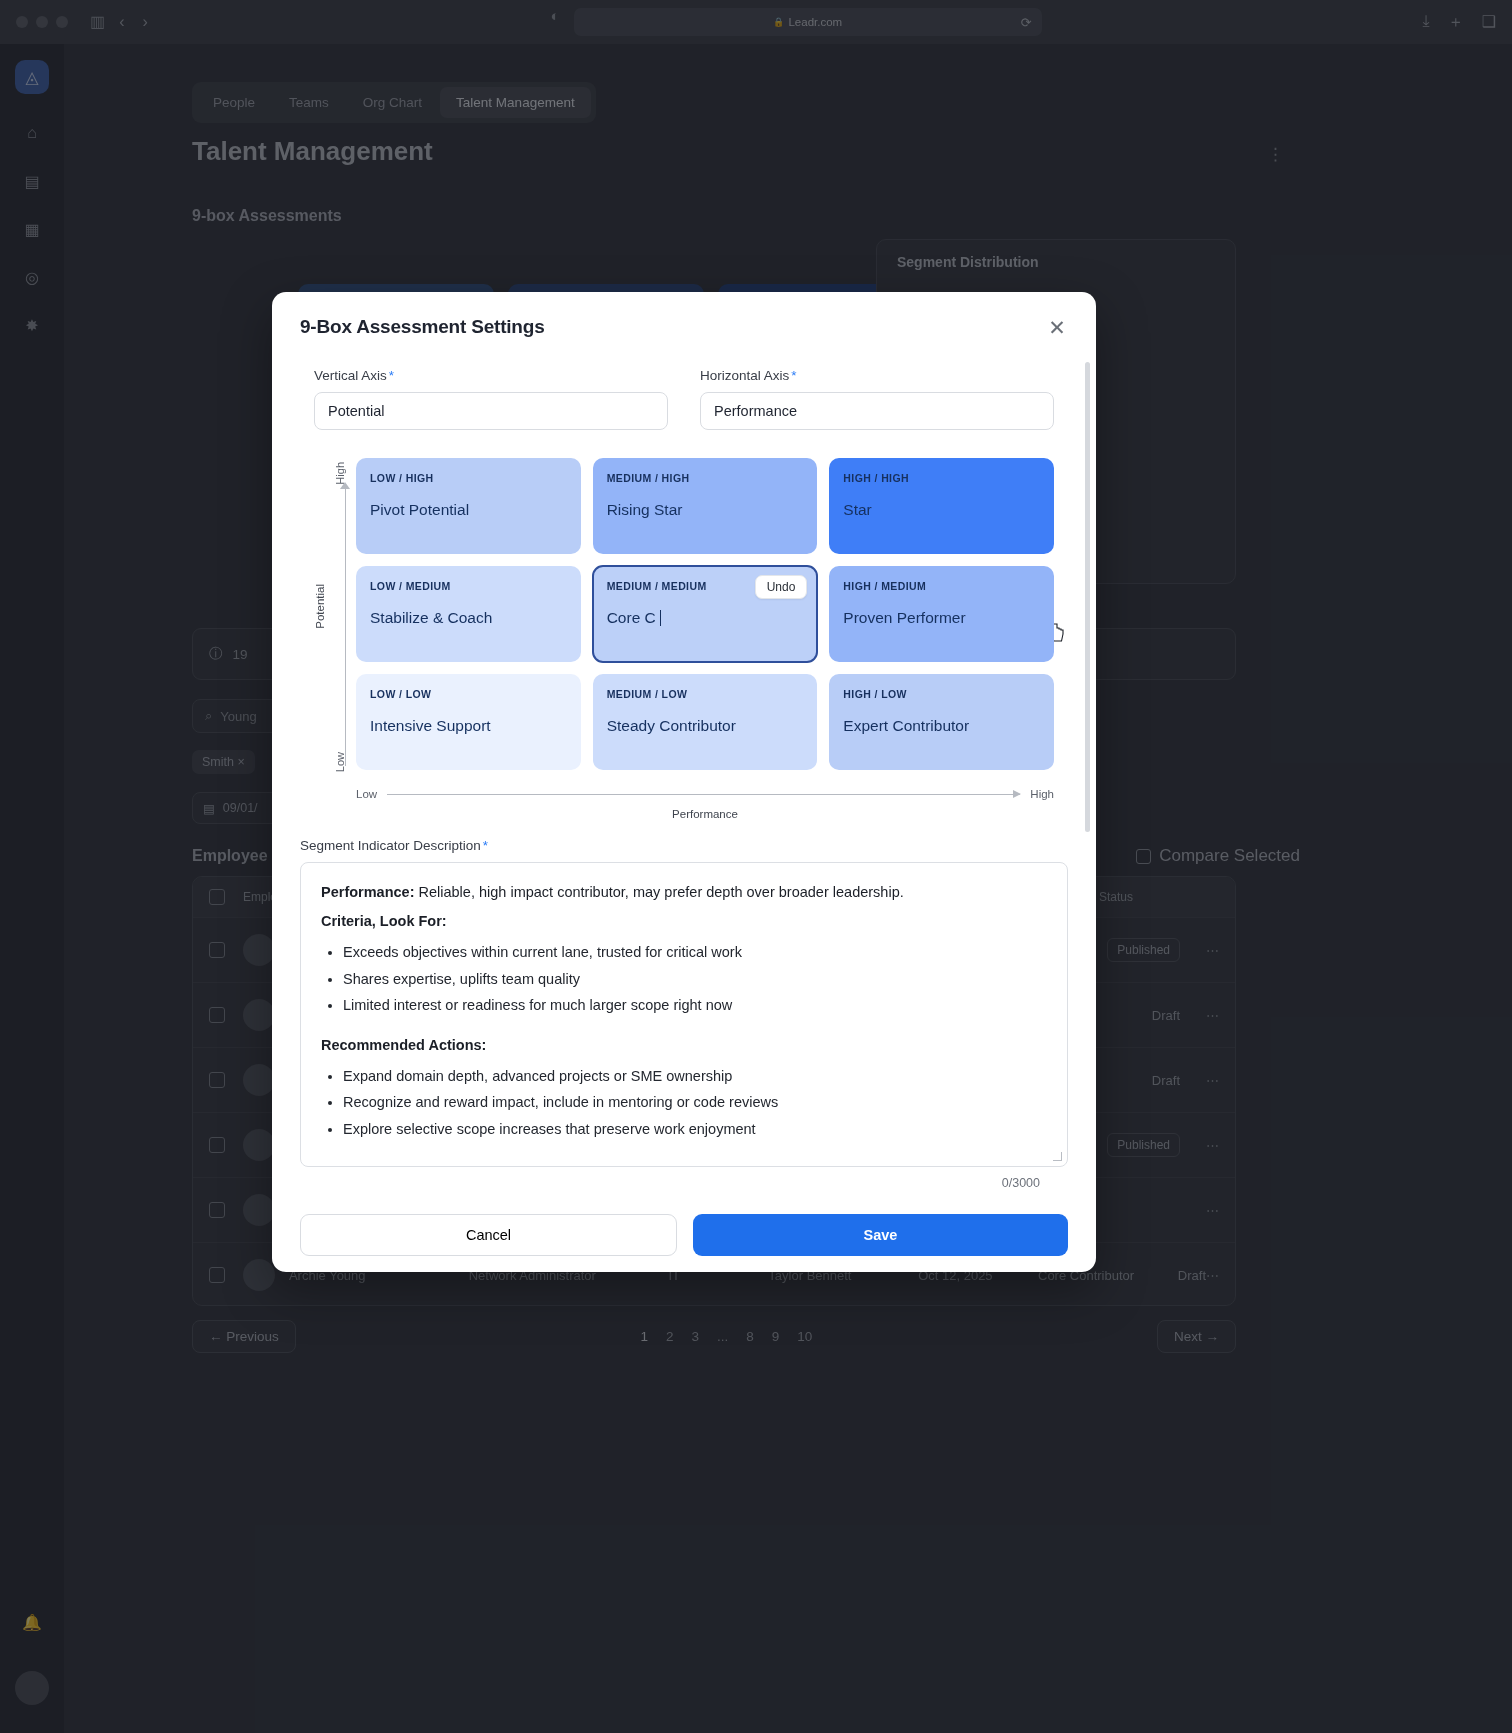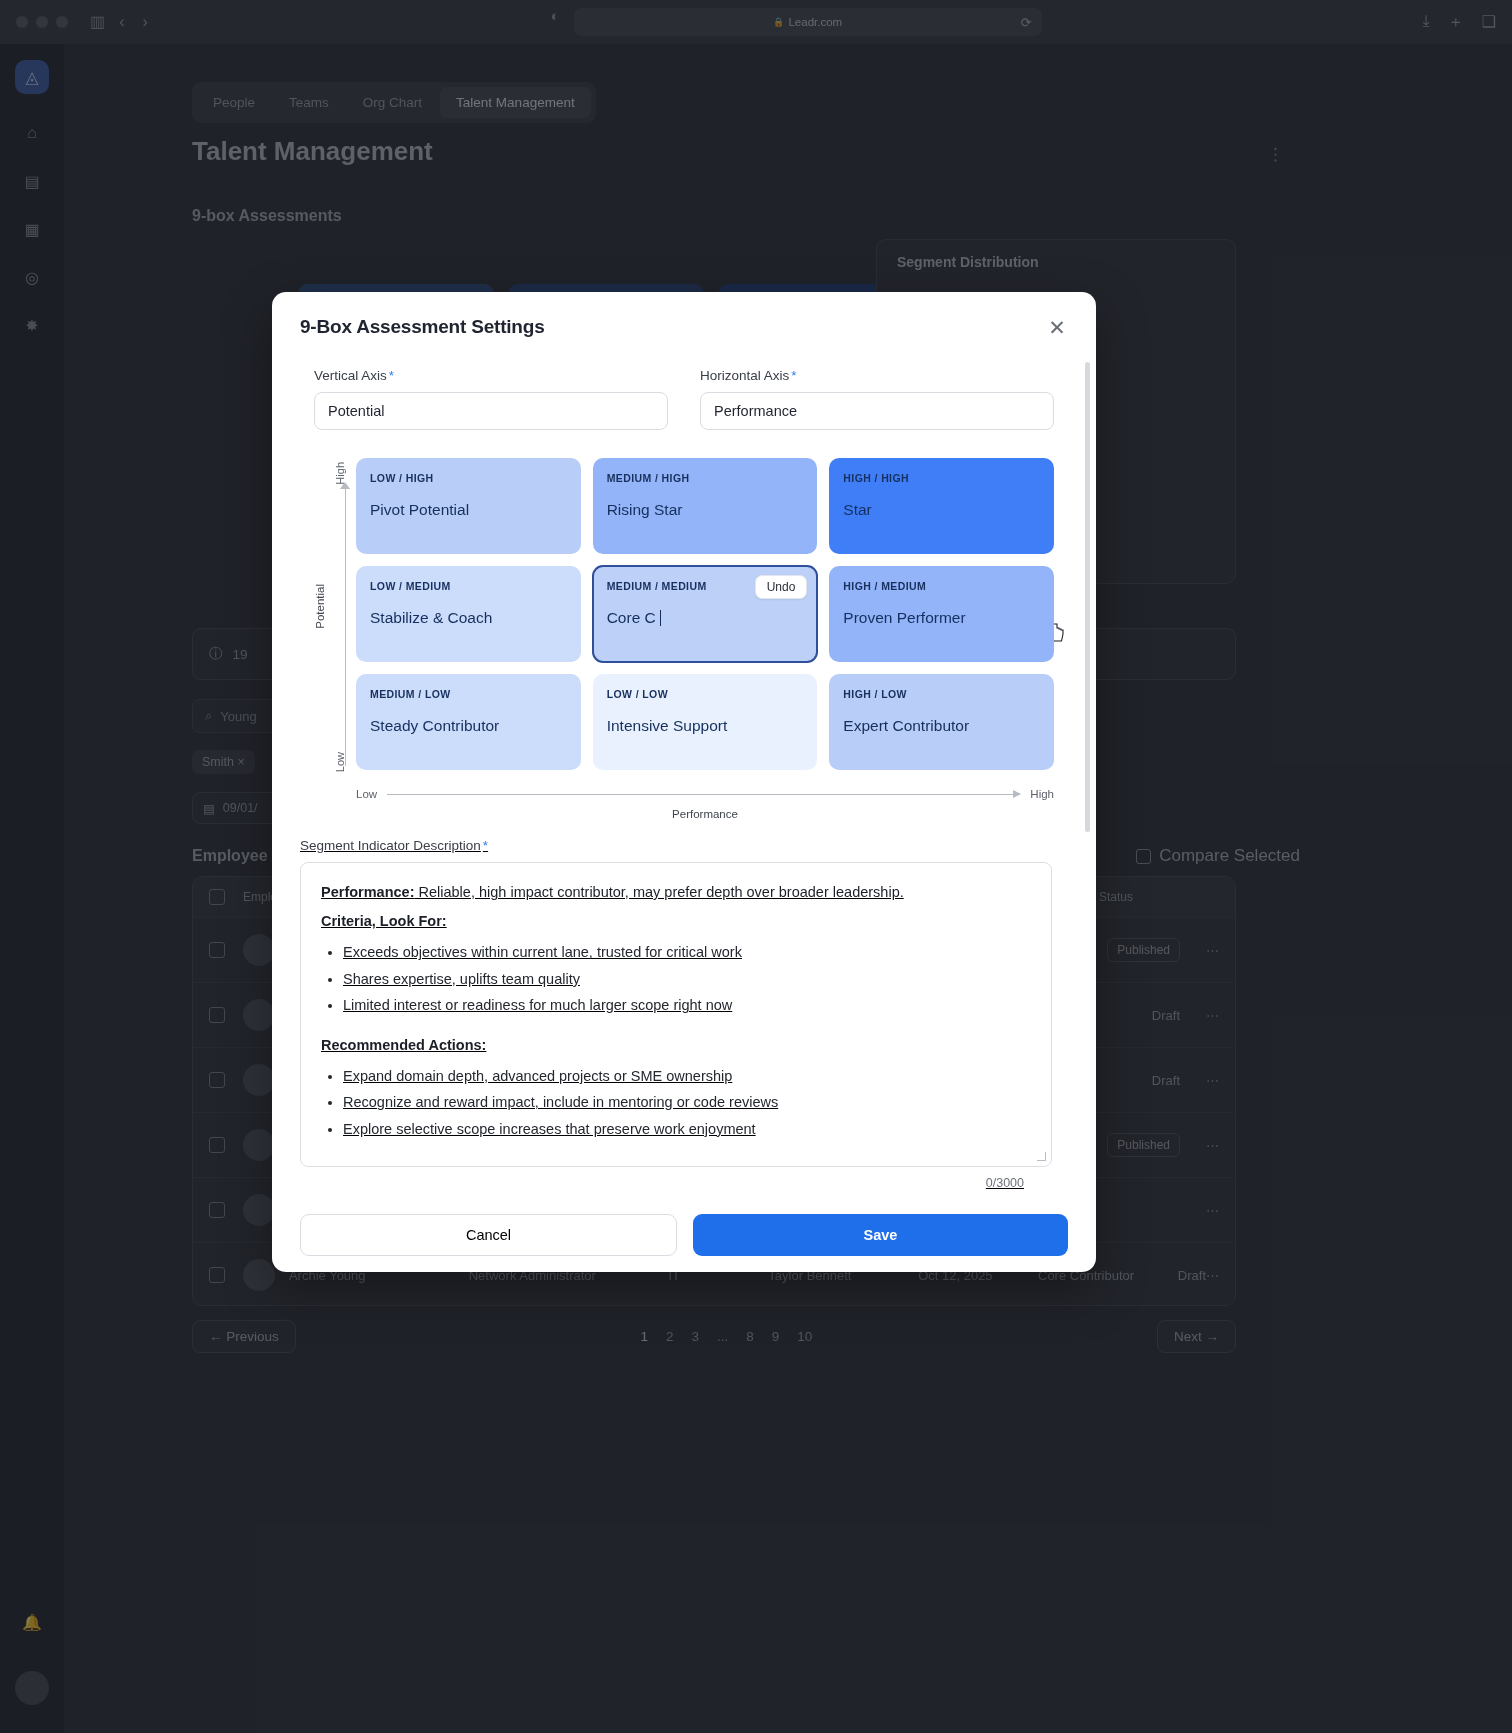--- a/index.html
+++ b/index.html
@@ -218,21 +218,21 @@
   .h-low, .h-high { font-size: 11.5px; color: #5c616b; }
   .h-line { flex: 1; height: 1px; background: #b6bac1; position: relative; }
   .h-arrow {
     position: absolute; right: -1px; top: -4px; width: 0; height: 0;
     border-top: 4.5px solid transparent; border-bottom: 4.5px solid transparent;
     border-left: 8px solid #b6bac1;
   }
   .h-word { text-align: center; font-size: 11.5px; color: #3f444e; margin-top: 8px; margin-left: 42px; }
 
   
-  .desc-area { padding: 18px 44px 0 28px; text-decoration: underline; }
+  .desc-area { padding: 18px 28px 0 28px; }
   .desc-label { font-size: 13.5px; color: #383d47; margin-bottom: 9px; }
   .desc-box {
     border: 1px solid #dcdfe4; border-radius: 8px; padding: 18px 20px 22px 20px;
     min-height: 270px; position: relative; background: #fff;
   }
   .d-line { font-size: 14.5px; color: #1b1f27; line-height: 1.55; }
   .d-line b { font-weight: 700; }
   .d-head { font-size: 14.5px; font-weight: 700; color: #1b1f27; margin-top: 10px; }
   .d-head.spaced { margin-top: 20px; }
   .d-ul { margin: 12px 0 0 22px; }
@@ -497,28 +497,28 @@
               <svg class="cursor-hand" viewBox="0 0 18 20">
                 <path d="M5 1 L5 11 L3 9 L1.5 10.5 L6 18 L13.5 18 L15 11 L15 7 L13 7 L13 6 L11 6 L11 5 L9 5 L9 1 Z" fill="#fff" stroke="#1b1f27" stroke-width="1.1"></path>
               </svg>
             </div>
 
             <div class="cell" style="background:#93b4f8;">
               <div class="cell-tag">HIGH / MEDIUM</div>
               <div class="cell-name">Proven Performer</div>
             </div>
 
+            <div class="cell" style="background:#eaf1fe;">
+              <div class="cell-tag">LOW / LOW</div>
+              <div class="cell-name">Intensive Support</div>
+            </div>
+
             <div class="cell" style="background:#ccdcfb;">
               <div class="cell-tag">MEDIUM / LOW</div>
               <div class="cell-name">Steady Contributor</div>
-            </div>
-
-            <div class="cell" style="background:#eaf1fe;">
-              <div class="cell-tag">LOW / LOW</div>
-              <div class="cell-name">Intensive Support</div>
             </div>
 
             <div class="cell" style="background:#b8cdf7;">
               <div class="cell-tag">HIGH / LOW</div>
               <div class="cell-name">Expert Contributor</div>
             </div>
 
           </div>
         </div>
 

